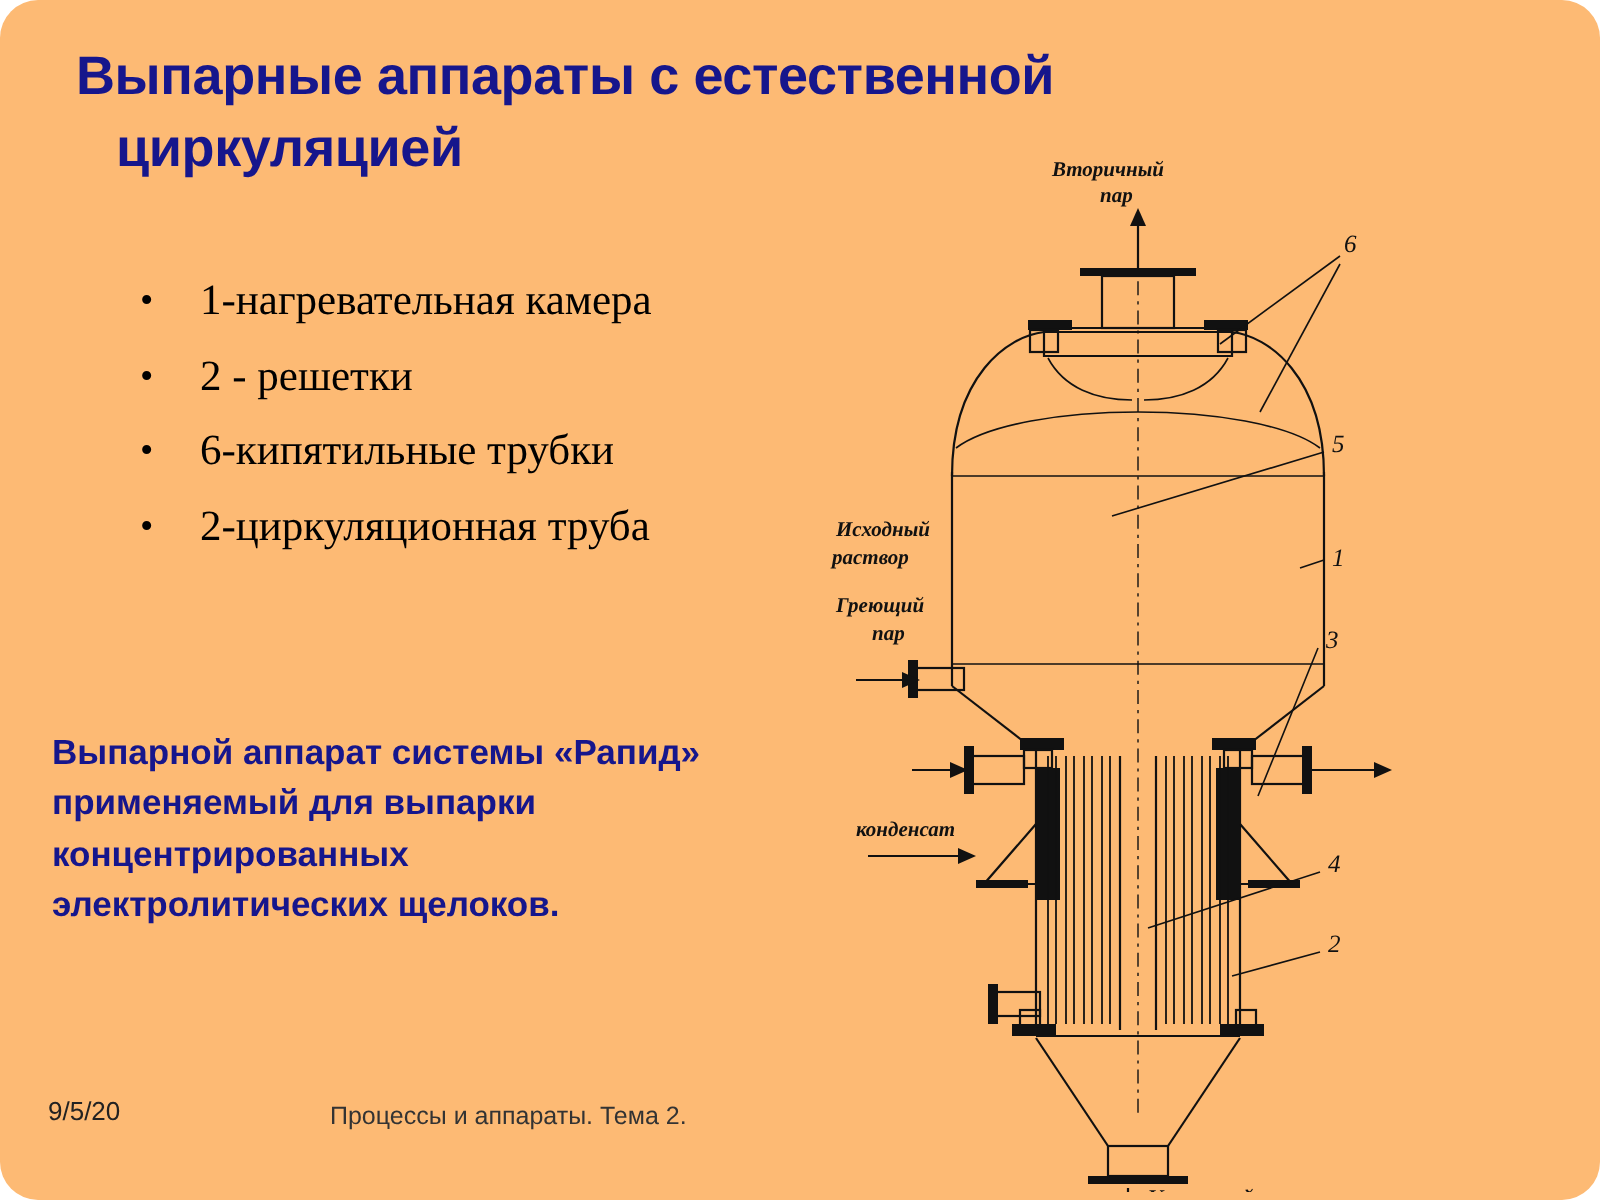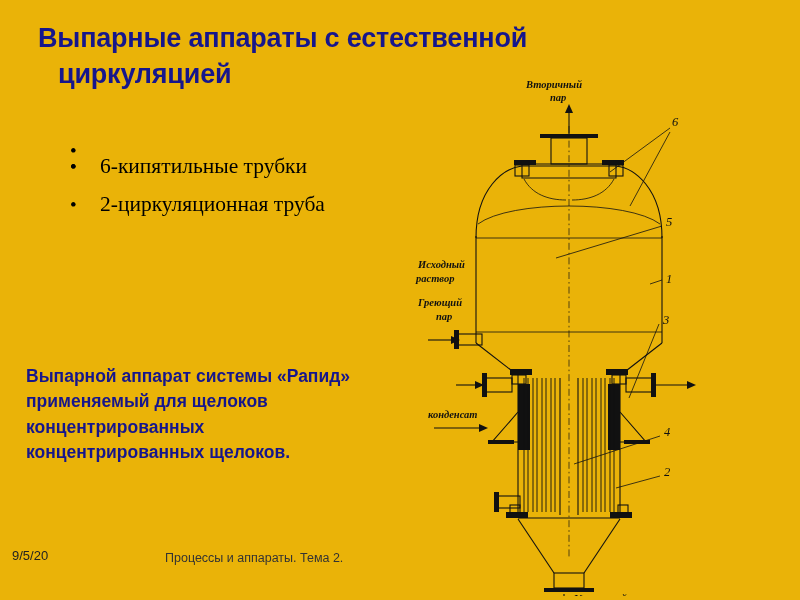--- a/index.html
+++ b/index.html
@@ -4,23 +4,24 @@
 <style>
   html, body {
     margin: 0;
     padding: 0;
     background: #ffffff;
   }
   #slide {
     position: relative;
     width: 800px;
     height: 600px;
-    background: #eab308;
+    background: #fdba74;
     overflow: hidden;
     font-family: "Liberation Sans", sans-serif;
+    border-radius: 19px;
   }
 
   
   #title {
     position: absolute;
     left: 30px;
     top: 20px;
     width: 620px;
     color: #16168c;
     font-family: "Liberation Sans", sans-serif;
@@ -73,21 +74,21 @@
     font-weight: bold;
     font-size: 17.5px;
     line-height: 1.45;
     text-align: left;
   }
   #caption span { display: block; white-space: nowrap; }
 
   
   #footer-date {
     position: absolute;
-    left: 12px;
+    left: 24px;
     top: 548px;
     font-family: "Liberation Sans", sans-serif;
     font-size: 13px;
     color: #222222;
   }
   #footer-center {
     position: absolute;
     left: 165px;
     top: 551px;
     font-family: Liberation Sans, sans-serif;
@@ -129,39 +130,41 @@
 <div id="slide">
 
   <div id="title">
     <span class="t-l1">Выпарные аппараты с естественной</span>
     <span class="t-l2">циркуляцией</span>
   </div>
 
   <ul id="bullets">
     <li>
       <span class="bullet-dot">•</span>
+      <span>1-нагревательная камера</span>
     </li>
     <li>
       <span class="bullet-dot">•</span>
+      <span>2 - решетки</span>
     </li>
     <li>
       <span class="bullet-dot">•</span>
       <span>6-кипятильные трубки</span>
     </li>
     <li>
       <span class="bullet-dot">•</span>
       <span>2-циркуляционная труба</span>
     </li>
   </ul>
 
   <div id="caption">
     <span>Выпарной аппарат системы «Рапид»</span>
-    <span>применяемый для щелоков</span>
+    <span>применяемый для выпарки</span>
     <span>концентрированных</span>
-    <span>концентрированных щелоков.</span>
+    <span>электролитических щелоков.</span>
   </div>
 
   <div id="footer-date">9/5/20</div>
   <div id="footer-center">Процессы и аппараты. Тема 2.</div>
 
   <div id="diagram">
     <svg width="370" height="518" viewBox="0 0 370 518" xmlns="http://www.w3.org/2000/svg">
 
       <line class="ln-dash" x1="155" y1="48" x2="155" y2="480"></line>
 

